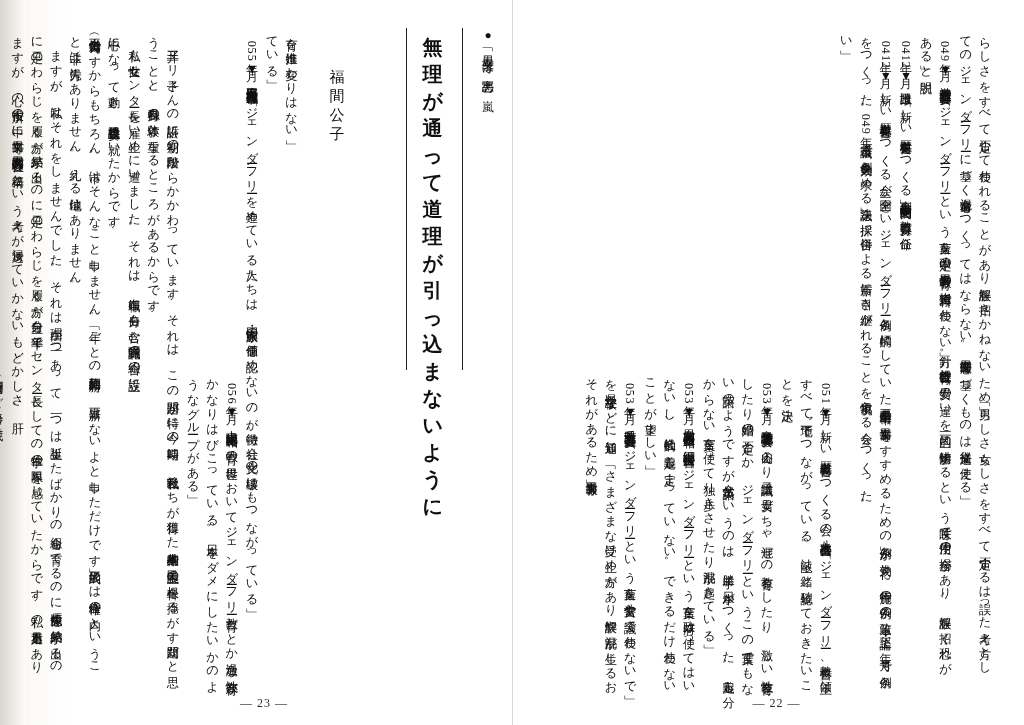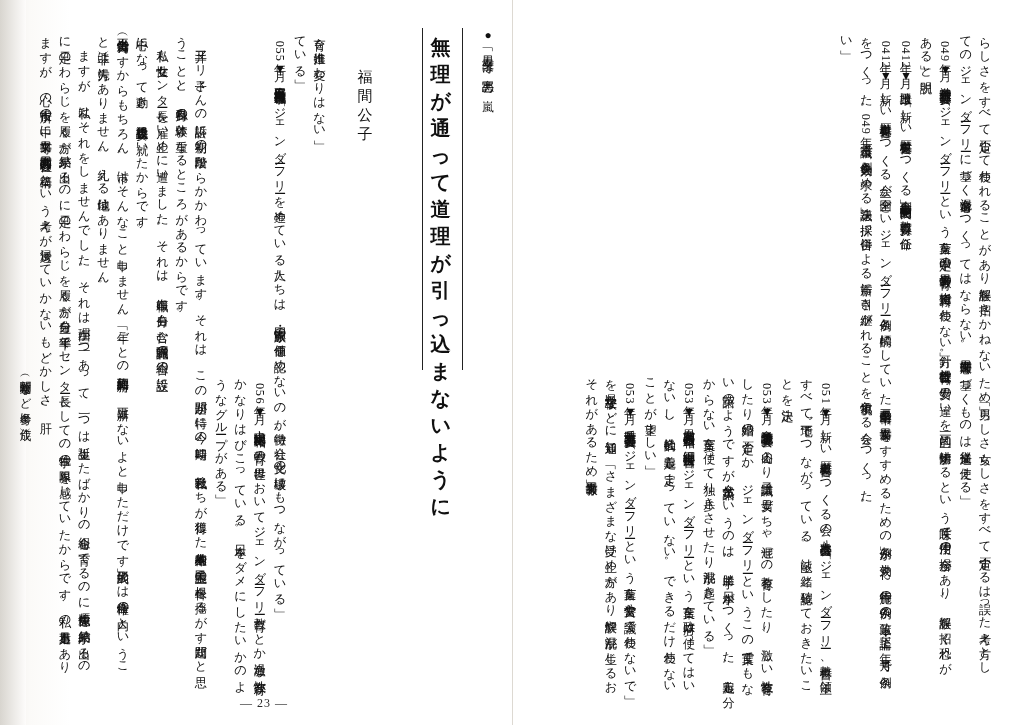--- a/index.html
+++ b/index.html
@@ -95,22 +95,22 @@
     font-size: 12px;
     letter-spacing: 2px;
     margin-left: 6px;
   }
   .headline {
     font-size: 20px;
     font-weight: bold;
     letter-spacing: 3px;
     border-right: 1.4px solid #222;
     border-left: 1.4px solid #222;
-    padding: 6px 8px;
-    margin-left: 16px;
+    padding: 6px 16px;
+    margin-left: 28px;
     height: 330px;
   }
   .byline {
     font-size: 15px;
     letter-spacing: 9px;
     margin-left: 29px;
     margin-top: 40px;
   }
   .note {
     font-size: 11.5px;
@@ -153,15 +153,16 @@
       <div class="col">らしさをすべて否定して使われることがあり誤解を招きかねないため」「男らしさ女らしさをすべて否定するは誤った考え方としてのジェンダーフリーに基づく混合名簿をつくってはならない。男女平等理念に基づくものは従来通り使える」</div>
       <div class="col">　04年9月▼神奈川県教育委員会は「ジェンダーフリーという言葉を改定中の男女平等教育の指導資料で使わない」方針。曽根教育長は「男女の違いを画一的に一切排除するという意味で使用の場合があり、誤解を招く恐れがある」と説明</div>
       <div class="col">　04年12月▼埼玉県は「新しい歴史教科書をつくる会」副会長高橋史朗氏を教育委員に任命</div>
       <div class="col">　04年12月▼新しい歴史教科書をつくる会が全国一どいジェンダーフリー条例と標的にしていた三重県桑名市の「男女平等をすすめるための条例」が失効。02年施行の条例の政策、正論・03年4月号）で条例をつくった。04年9月市議会で「条例失効を求める決議」を採択。合併による新市に引き継がれることを危惧視する会をつくった。</div>
       <div class="col short">い」</div>
       <div class="col lower">　05年1月▼新しい歴史教科書をつくる会の八木秀次会長は「ジェンダーフリー、教科書、領土はすべて地下ުでつながっている。敵は一緒と確認しておきたいことを決定</div>
       <div class="col lower">　05年3月▼参議院予算委員会で山谷えり子議員は「男女ごちゃ混ぜの教育をしたり、激しい性教育をしたり結婚の否定とか、ジェンダーフリーというこの言葉でもない英語のようですが全然英語というのは、勝手に日本がつくった、定義も分からない言葉を使って独り歩きさせたり混乱が起きている」</div>
       <div class="col lower">　05年3月▼男女共同参画担当相の細田官房長官は「ジェンダーフリーという言葉を政府は使ってはいないし、社会的に定義も定まっていない。できるだけ使わないことが望ましい」</div>
       <div class="col lower">　05年3月▼千葉県教育委員会は「ジェンダーフリーという言葉を公文書や会議で使わないで」を県立学校などに通知し、「さまざまな受け止め方があり誤解や混乱が生じるおそれがあるため」男女平等教</div>
     </div>
+    <div class="folio">— 22 —</div>
   </div>
 
 </div>
 
 </body></html>

